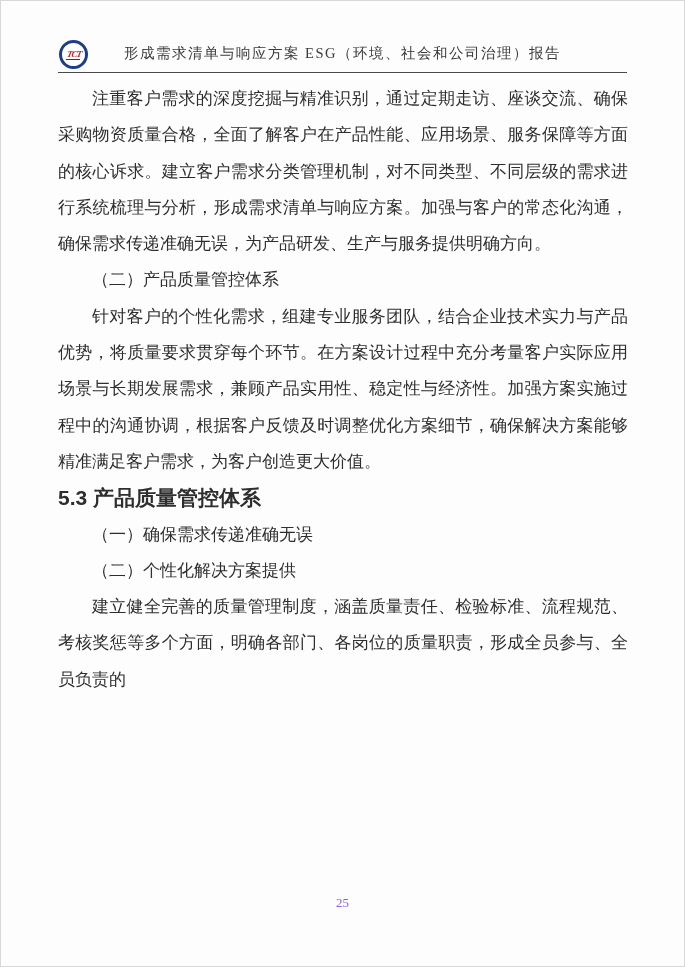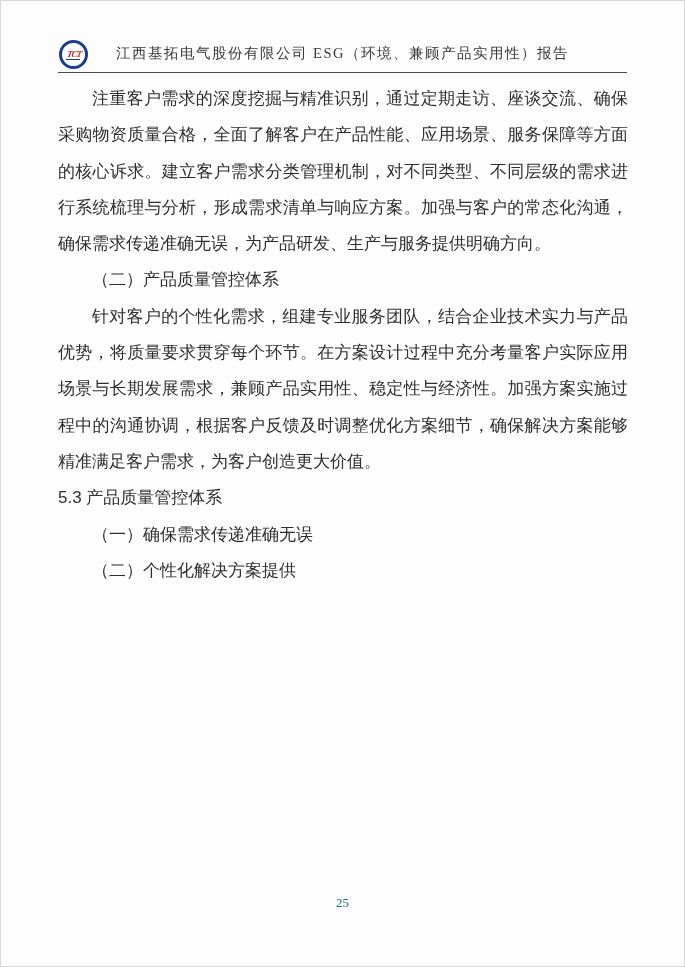--- a/index.html
+++ b/index.html
@@ -58,53 +58,54 @@
     top: 73px; left: 57px; right: 56px;
     font-size: 17px;
     line-height: 36.3px;
     text-align: justify;
     text-justify: inter-ideograph;
     padding-top: 7px;
   }
   .para { text-indent: 2em; }
   .subheading { text-indent: 2em; }
   .section-heading {
-    font-weight: normal;
-    font-size: 17px;
+    font-weight: bold;
+    font-size: 21px;
     text-indent: 0;
     font-family: "Liberation Sans", "DejaVu Sans", sans-serif;
   }
   
   .page-footer {
     position: absolute;
     left: 0; right: 0;
     top: 894px;
     text-align: center;
     font-size: 13px;
-    color: #0f766e;
+    color: #8b5cf6;
   }
 </style>
 </head>
 <body>
 
 <div class="page">
 
   <header class="page-header">
     <div class="logo-badge">
       <span class="logo-text">TCT</span>
     </div>
-    <div class="header-title">江西基拓电气股份有限公司 ESG（环境、兼顾产品实用性）报告</div>
+    <div class="header-title">形成需求清单与响应方案 ESG（环境、社会和公司治理）报告</div>
   </header>
 
   <main class="doc-body">
     <p class="para">注重客户需求的深度挖掘与精准识别，通过定期走访、座谈交流、确保采购物资质量合格，全面了解客户在产品性能、应用场景、服务保障等方面的核心诉求。建立客户需求分类管理机制，对不同类型、不同层级的需求进行系统梳理与分析，形成需求清单与响应方案。加强与客户的常态化沟通，确保需求传递准确无误，为产品研发、生产与服务提供明确方向。</p>
     <p class="subheading">（二）产品质量管控体系</p>
     <p class="para">针对客户的个性化需求，组建专业服务团队，结合企业技术实力与产品优势，将质量要求贯穿每个环节。在方案设计过程中充分考量客户实际应用场景与长期发展需求，兼顾产品实用性、稳定性与经济性。加强方案实施过程中的沟通协调，根据客户反馈及时调整优化方案细节，确保解决方案能够精准满足客户需求，为客户创造更大价值。</p>
     <h2 class="section-heading">5.3 产品质量管控体系</h2>
     <p class="subheading">（一）确保需求传递准确无误</p>
     <p class="subheading">（二）个性化解决方案提供</p>
+    <p class="para">建立健全完善的质量管理制度，涵盖质量责任、检验标准、流程规范、考核奖惩等多个方面，明确各部门、各岗位的质量职责，形成全员参与、全员负责的</p>
   </main>
 
   <footer class="page-footer">
     <span>25</span>
   </footer>
 
 </div>
 
 </body></html>

